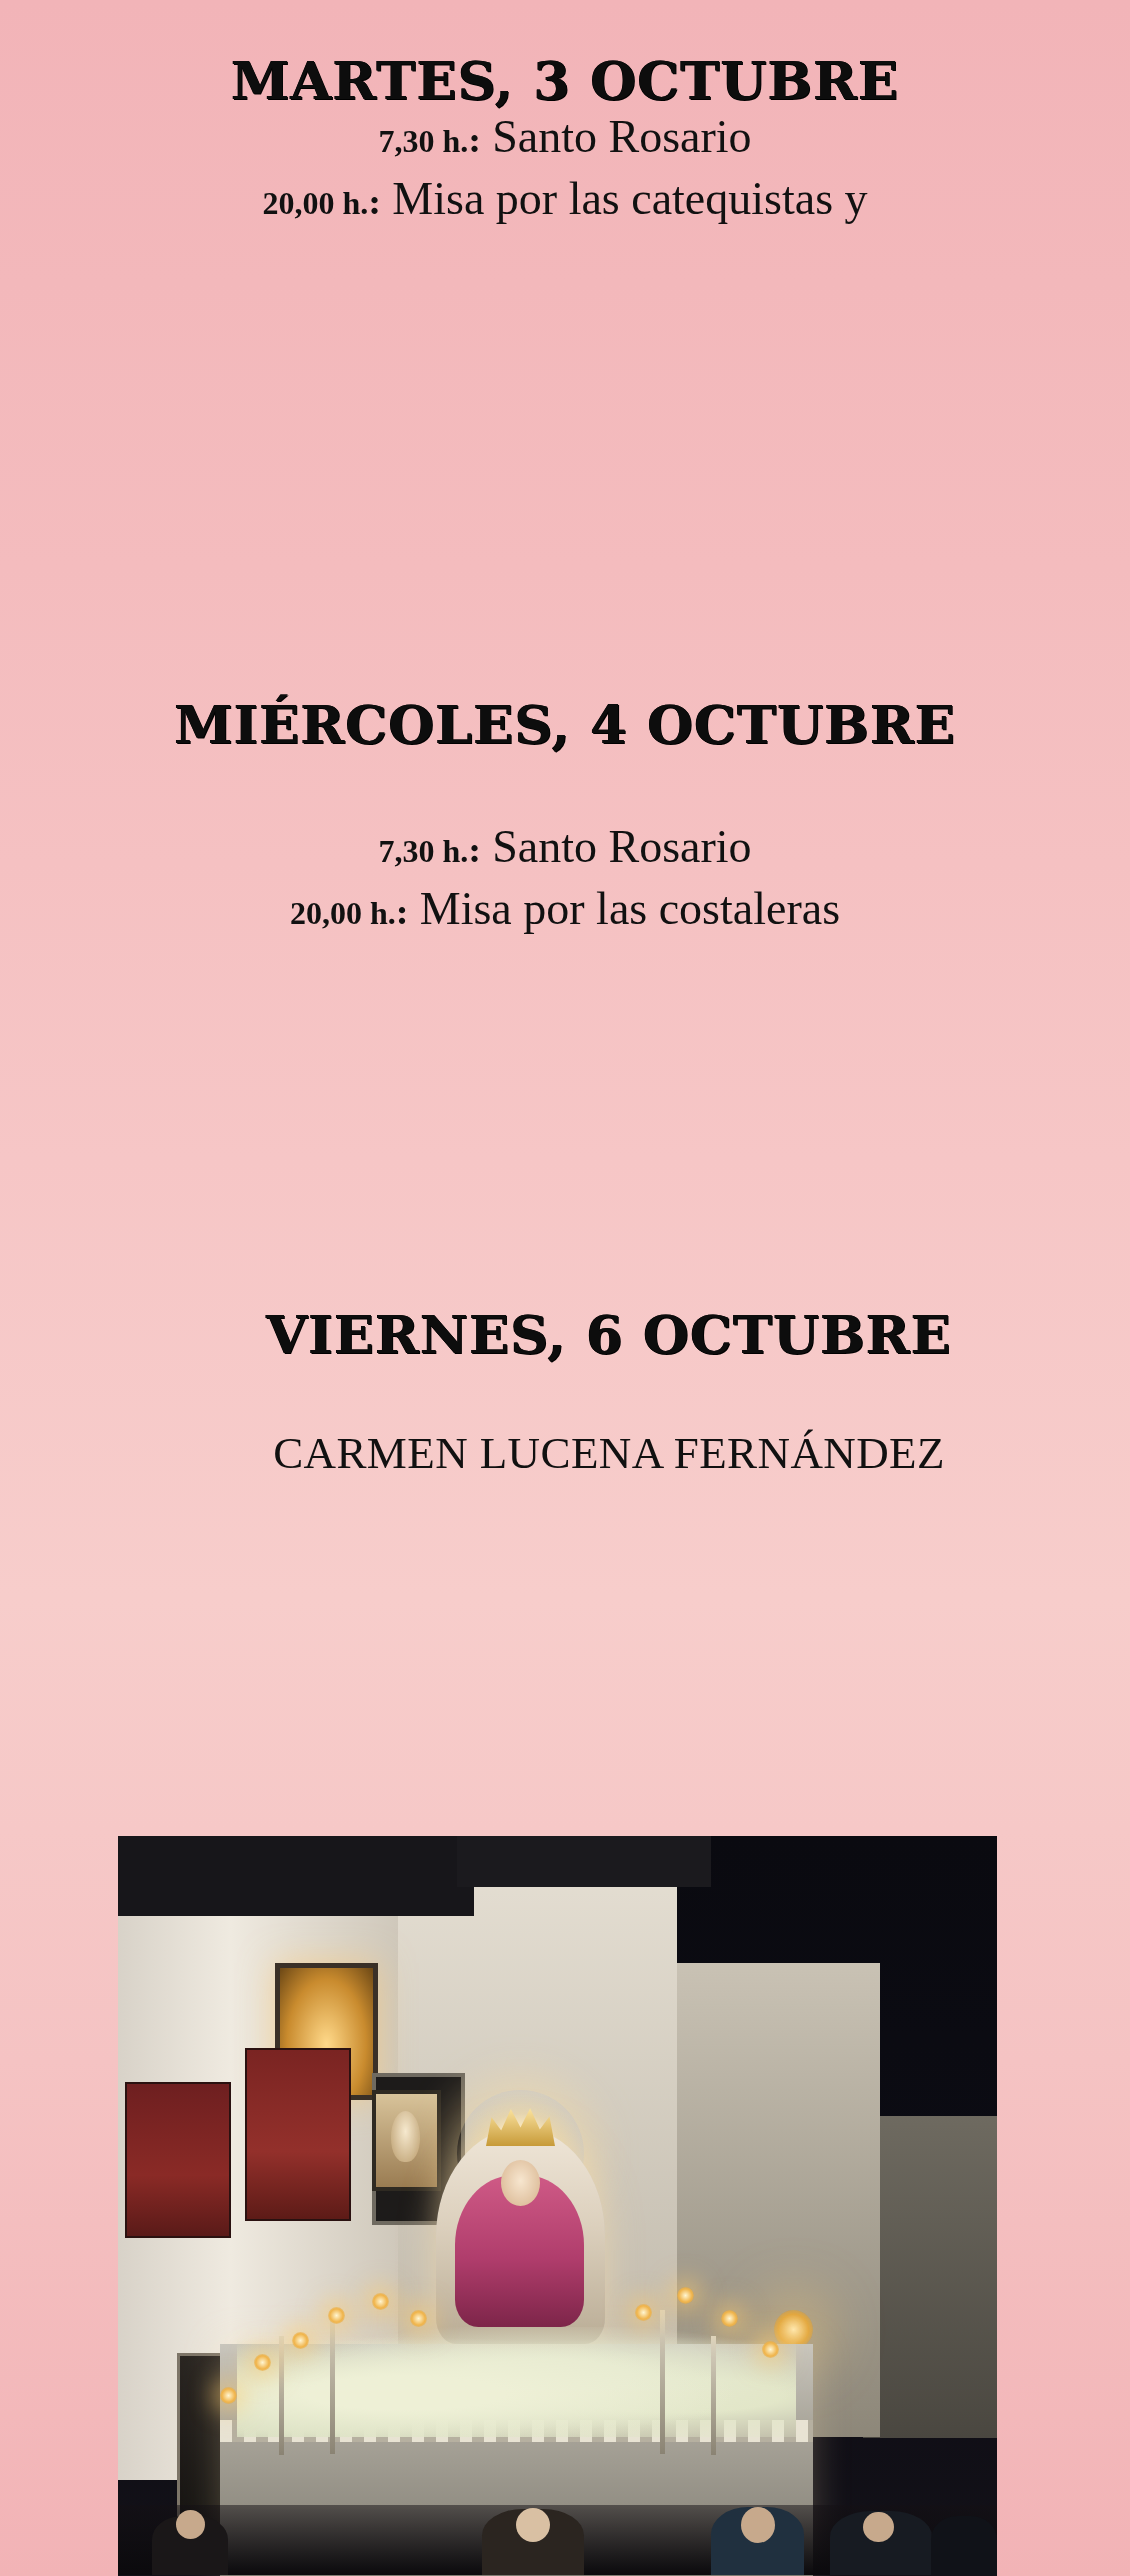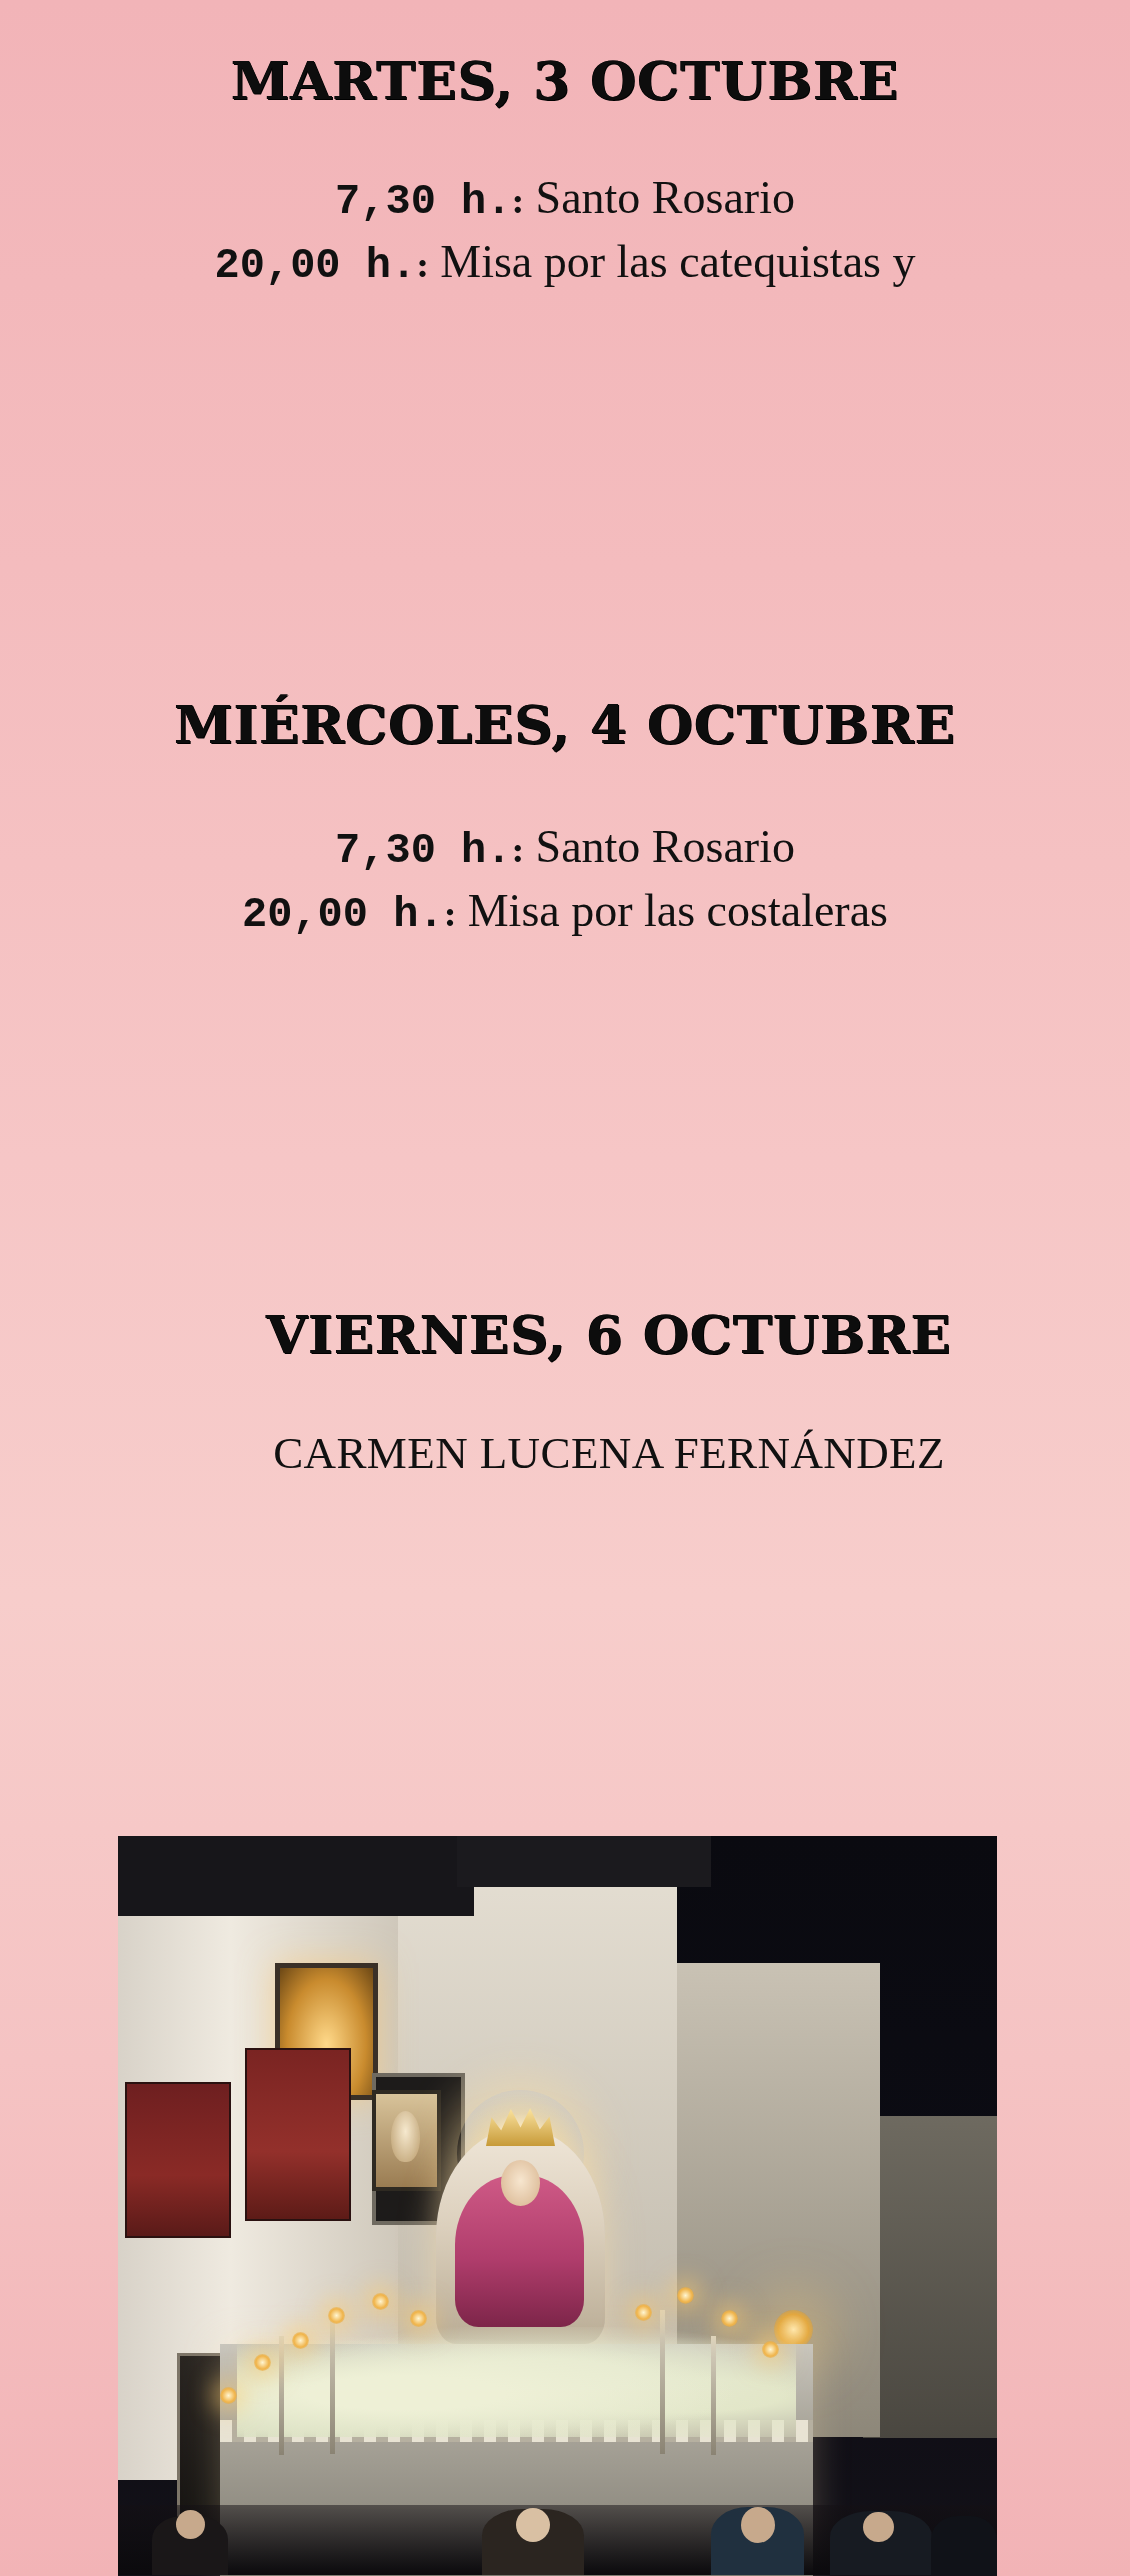--- a/index.html
+++ b/index.html
@@ -40,34 +40,34 @@
   .entry {
     font-family: "Liberation Serif", serif;
     font-size: 46px;
     color: #111;
     line-height: 1.22;
     text-align: center;
     padding: 0 59px;
   }
 
   .entry .hour {
-    font-family: Liberation Mono, monospace;
+    font-family: Liberation Serif, serif;
     font-weight: 700;
-    font-size: 42px;
+    font-size: 32px;
     letter-spacing: 0px;
   }
 
   .entry .sep {
     font-family: "DejaVu Serif", serif;
     font-weight: 700;
     font-size: 34px;
   }
 
   .block1 { position: absolute; top: 51px; left: 0; width: 1130px; }
-  .block1 .day-title { margin-bottom: 61px; }
+  .block1 .day-title { }
   .block1 .entry { margin-bottom: 5.1px; }
 
   .block2 { position: absolute; top: 695px; left: 0; width: 1130px; }
   .block2 .day-title { margin-bottom: 66px; }
   .block2 .entry { margin-bottom: 5.1px; }
 
   .block3 { position: absolute; top: 1305px; left: 0; width: 1130px; padding-left: 44px; }
   .block3 .day-title { margin-bottom: 64px; }
   .block3 .entry { margin-bottom: 3.4px; }
 

